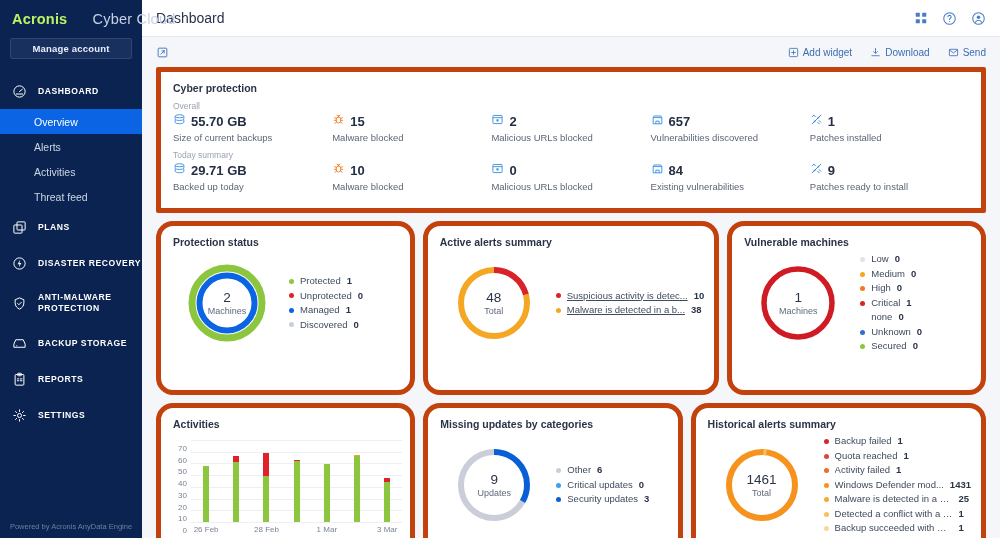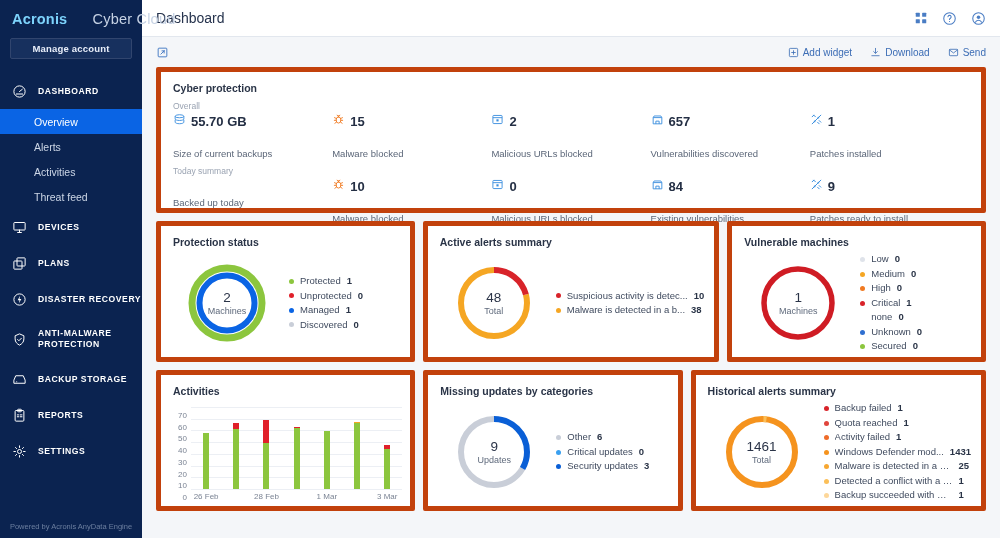--- a/index.html
+++ b/index.html
@@ -9,21 +9,21 @@
     background: #f4f6f9; overflow: hidden;
   }
   .app { display: flex; width: 1000px; height: 538px; }
 
   
   .sidebar {
     width: 142px; flex: 0 0 142px; height: 538px;
     background: #0b2350; color: #fff; position: relative;
   }
   .brand { padding: 11px 0 0 12px; font-size: 14.5px; letter-spacing: .2px; white-space: nowrap; }
-  .brand .b1 { font-weight: 700; color: #7dd3fc; }
+  .brand .b1 { font-weight: 700; color: #bef264; }
   .brand .b2 { font-weight: 400; color: #c6d2e4; margin-left: 21px; }
   .manage-btn {
     margin: 11px 10px 0 10px; height: 21px; border: 1px solid #31456e;
     background: #17305e; border-radius: 2px; color: #e8eefa;
     font-size: 9.5px; font-weight: 700; display: flex; align-items: center;
     justify-content: center; cursor: pointer; letter-spacing: .2px;
   }
   .nav { margin-top: 14px; }
   .nav-group { display: flex; align-items: center; height: 36px; padding-left: 12px; cursor: pointer; }
   .nav-group .ico { width: 22px; flex: 0 0 22px; display: flex; align-items: center; justify-content: flex-start; }
@@ -71,41 +71,41 @@
   .card-title {
     font-size: 10.5px; font-weight: 700; color: #2a3447; padding: 10px 12px 0 12px;
   }
 
   
   .cyber { height: 146px; margin-bottom: 8px; }
   .cp-sub { font-size: 8.5px; color: #9aa3b2; padding: 7px 0 0 12px; }
   .cp-row { display: flex; padding: 0 12px; }
   .cp-cell { flex: 1; padding-top: 2px; }
   .cp-val { display: flex; align-items: center; gap: 5px; font-size: 13px; font-weight: 700; color: #242f44; }
-  .cp-lbl { font-size: 9.5px; color: #5b6678; margin-top: 19px; }
+  .cp-lbl { font-size: 9.5px; color: #5b6678; margin-top: 3px; }
 
   
   .wrow { display: flex; gap: 8px; margin-bottom: 8px; }
-  .w { flex: 1; height: 141px; position: relative; }
+  .w { flex: 1; height: 174px; position: relative; border-radius: 17px; }
   .w-body { display: flex; align-items: center; height: 110px; padding: 0 10px; }
 
   .donut-wrap { width: 112px; flex: 0 0 112px; position: relative; display: flex; align-items: center; justify-content: center; }
   .donut-center { position: absolute; text-align: center; width: 100%; }
   .donut-num { font-size: 13.5px; color: #2b3purple; }
   .donut-num { font-size: 13.5px; color: #2b3448; font-weight: 400; }
   .donut-sub { font-size: 9px; color: #5f6a7c; margin-top: 1px; }
 
   .legend { flex: 1; padding-left: 6px; }
   .lg-item { display: flex; align-items: center; font-size: 9.5px; color: #3f4a5e; line-height: 14.5px; }
   .lg-dot { width: 5px; height: 5px; border-radius: 50%; flex: 0 0 5px; margin-right: 6px; }
   .lg-name { white-space: nowrap; overflow: hidden; text-overflow: ellipsis; }
   .lg-val { font-weight: 700; margin-left: 6px; color: #2a3447; }
   .lg-indent { padding-left: 11px; }
 
-  .legend.wide .lg-name { max-width: 122px; }
+  .legend.wide .lg-name { max-width: 122px; text-decoration: underline; }
   .legend.hist .lg-name { max-width: 118px; }
 
   
   .chart { padding: 6px 10px 0 8px; height: 112px; position: relative; }
   .axis-y { position: absolute; left: 6px; top: 8px; width: 20px; }
   .ytick { font-size: 8px; color: #7b8494; text-align: right; height: 0; position: absolute; right: 0; transform: translateY(-4px); }
   .plot { position: absolute; left: 30px; right: 8px; top: 10px; height: 82px; }
   .gridline { position: absolute; left: 0; right: 0; border-top: 1px solid #eceff4; }
   .bars { position: absolute; left: 0; right: 0; bottom: 0; top: 0; display: flex; }
   .bar-slot { flex: 1; display: flex; align-items: flex-end; justify-content: center; }
@@ -143,29 +143,20 @@
       <div class="sub-item">
         <span>Alerts</span>
       </div>
       <div class="sub-item">
         <span>Activities</span>
       </div>
       <div class="sub-item">
         <span>Threat feed</span>
       </div>
 
-      <div class="nav-group">
-        <span class="ico">
-          <svg width="15" height="15" viewBox="0 0 24 24" fill="none" stroke="#fff" stroke-width="1.6">
-            <rect x="3" y="4" width="18" height="12" rx="1"></rect>
-              <path d="M9 20h6M12 16v4" stroke-linecap="round"></path>
-          </svg>
-        </span>
-        <span class="lbl">DEVICES</span>
-      </div>
 
       <div class="nav-group">
         <span class="ico">
           <svg width="15" height="15" viewBox="0 0 24 24" fill="none" stroke="#fff" stroke-width="1.6">
             <rect x="8" y="3" width="13" height="13" rx="1"></rect>
               <rect x="3" y="8" width="13" height="13" rx="1"></rect>
           </svg>
         </span>
         <span class="lbl">PLANS</span>
       </div>
@@ -344,20 +335,28 @@
                     <circle cx="15.5" cy="8.5" r="1.6" fill="#3a8ede" stroke="none"></circle>
                   </svg></span>
          <span>1</span>
        </div>
        <div class="cp-lbl">Patches installed</div>
             </div>
           </div>
         <div class="cp-sub">Today summary</div>
         <div class="cp-row" id="cp-today">
             <div class="cp-cell">
+              <div class="cp-val">
+         <span><svg width="13" height="13" viewBox="0 0 24 24" fill="none" stroke="#3a8ede" stroke-width="1.7">
+                    <ellipse cx="12" cy="6" rx="8" ry="2.8"></ellipse>
+                    <path d="M4 6v5c0 1.5 3.6 2.8 8 2.8s8-1.3 8-2.8V6"></path>
+                    <path d="M4 12.5V17c0 1.5 3.6 2.8 8 2.8s8-1.3 8-2.8v-4.5"></path>
+                  </svg></span>
+         <span>29.71 GB</span>
+       </div>
        <div class="cp-lbl">Backed up today</div>
             </div>
             <div class="cp-cell">
               <div class="cp-val">
          <span><svg width="13" height="13" viewBox="0 0 24 24" fill="none" stroke="#f07a22" stroke-width="1.7">
                     <ellipse cx="12" cy="13" rx="4.4" ry="5.6"></ellipse>
                     <path d="M12 7.4V5M9.6 4l1.2 1.8M14.4 4l-1.2 1.8M7.6 10L4.6 8.6M7.6 13.5H4.3M7.9 17l-2.6 2M16.4 10l3-1.4M16.4 13.5h3.3M16.1 17l2.6 2" stroke-linecap="round"></path>
                   </svg></span>
          <span>10</span>
        </div>

